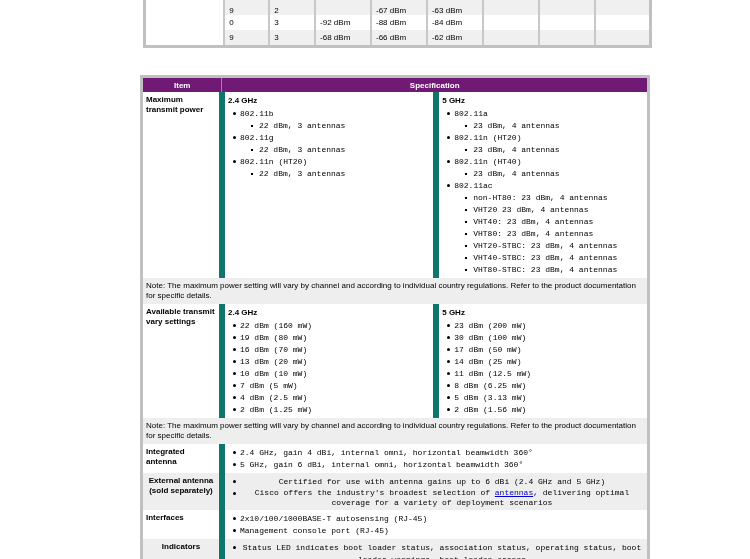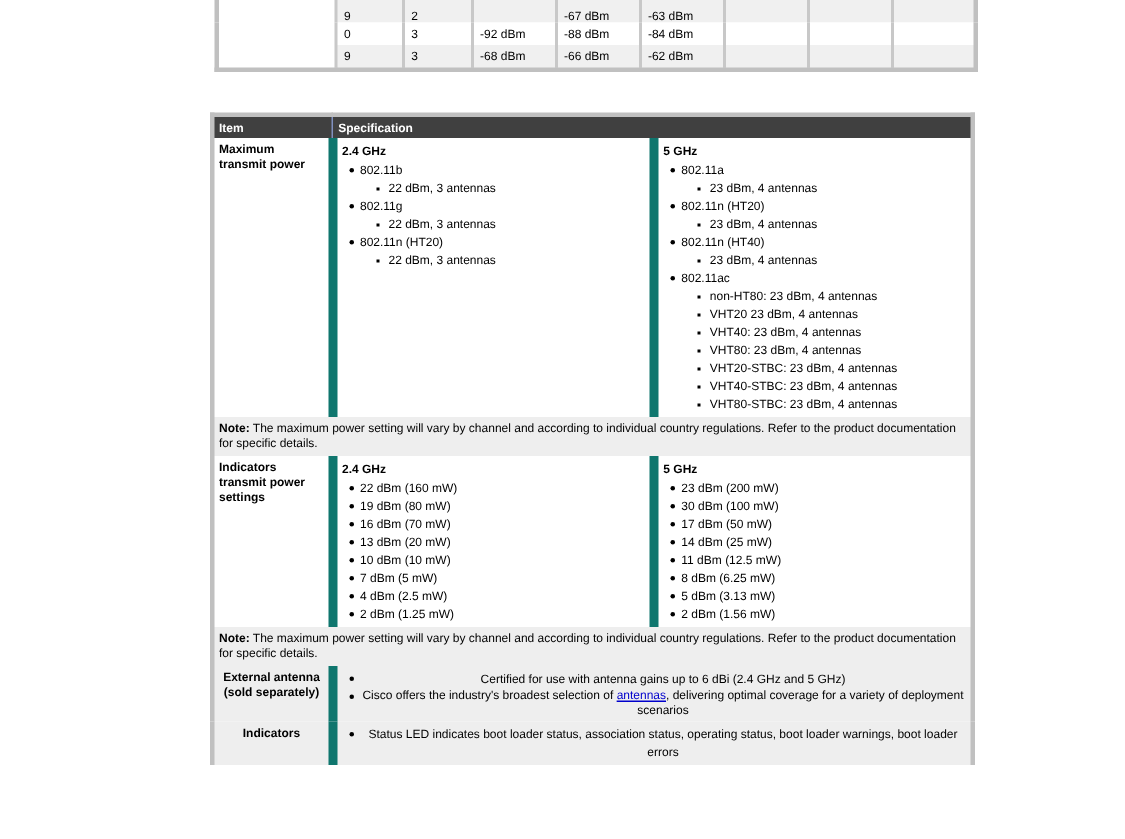--- a/index.html
+++ b/index.html
@@ -21,44 +21,44 @@
   .top-table tr.shade td:not(.first) { background: #f0f0f0; }
   .top-table tr.plain td:not(.first) { background: #ffffff; }
 
   
   .spec {
     position: absolute; left: 140px; top: 75px; width: 510px;
     border-collapse: collapse; border: 3px solid #c0c0c0; border-bottom: none;
     table-layout: fixed;
   }
   .spec th {
-    background: #404040; color: #fff; text-align: left; font-size: 8px; font-weight: bold;
+    background: #701a75; color: #fff; text-align: center; font-size: 8px; font-weight: bold;
     padding: 2px 3px; height: 10px; border-right: 1px solid #8090c0;
   }
   .spec td {
     vertical-align: top; padding: 3px 3px 2px 3px; font-size: 8px; line-height: 12px;
     border-right: 6px solid #0f766e;
   }
   .spec td.item { font-weight: bold; line-height: 10px; padding-top: 3px; }
   .spec tr.note td { background: #eeeeee; line-height: 10px; padding: 3px; border-right: none; }
   .spec tr.shade td { background: #eeeeee; text-align: center; }
   .spec tr.white td { background: #ffffff; }
   .band { font-weight: bold; margin-bottom: 1px; }
   ul { margin: 0; padding: 0; list-style: none; }
-  ul.l1 > li { position: relative; padding-left: 12px; line-height: 12px; }
+  ul.l1 > li { position: relative; padding-left: 12px; line-height: 12px; font-family: Liberation Mono, monospace; }
   ul.l1 > li::before {
     content: ""; position: absolute; left: 5px; top: 4px; width: 3px; height: 3px;
     background: #000; border-radius: 50%;
   }
   ul.l2 > li { position: relative; padding-left: 19px; line-height: 12px; }
   ul.l2 > li::before {
     content: ""; position: absolute; left: 11px; top: 5px; width: 2px; height: 2px; background: #000;
   }
   a.lnk { color: #0000cc; text-decoration: underline; }
-  .note-label { font-weight: bold; }
+  .note-label { font-weight: normal; }
 </style>
 </head>
 <body>
 
 <table class="top-table">
   <colgroup>
     <col style="width:80px">
       <col style="width:45px">
       <col style="width:46px">
       <col style="width:56px">
@@ -165,21 +165,21 @@
     </td>
   </tr>
 
   <tr class="note">
     <td colspan="3">
       <span class="note-label">Note:</span><span> The maximum power setting will vary by channel and according to individual country regulations. Refer to the product documentation for specific details.</span>
     </td>
   </tr>
 
   <tr class="white">
-    <td class="item">Indicators transmit power settings</td>
+    <td class="item">Available transmit vary settings</td>
     <td>
       <div class="band">2.4 GHz</div>
       <ul class="l1">
         <li>22 dBm (160 mW)</li>
         <li>19 dBm (80 mW)</li>
         <li>16 dBm (70 mW)</li>
         <li>13 dBm (20 mW)</li>
         <li>10 dBm (10 mW)</li>
         <li>7 dBm (5 mW)</li>
         <li>4 dBm (2.5 mW)</li>
@@ -200,31 +200,49 @@
       </ul>
     </td>
   </tr>
 
   <tr class="note">
     <td colspan="3">
       <span class="note-label">Note:</span><span> The maximum power setting will vary by channel and according to individual country regulations. Refer to the product documentation for specific details.</span>
     </td>
   </tr>
 
+  <tr class="white">
+    <td class="item">Integrated antenna</td>
+    <td colspan="2" style="border-right:none">
+      <ul class="l1">
+        <li>2.4 GHz, gain 4 dBi, internal omni, horizontal beamwidth 360°</li>
+        <li>5 GHz, gain 6 dBi, internal omni, horizontal beamwidth 360°</li>
+      </ul>
+    </td>
+  </tr>
 
   <tr class="shade">
     <td class="item">External antenna (sold separately)</td>
     <td colspan="2" style="border-right:none">
       <ul class="l1">
         <li>Certified for use with antenna gains up to 6 dBi (2.4 GHz and 5 GHz)</li>
         <li style="line-height:10px;"><span>Cisco offers the industry's broadest selection of </span><a class="lnk" href="#">antennas</a><span>, delivering optimal coverage for a variety of deployment scenarios</span></li>
       </ul>
     </td>
   </tr>
 
+  <tr class="white">
+    <td class="item">Interfaces</td>
+    <td colspan="2" style="border-right:none">
+      <ul class="l1">
+        <li>2x10/100/1000BASE-T autosensing (RJ-45)</li>
+        <li>Management console port (RJ-45)</li>
+      </ul>
+    </td>
+  </tr>
 
   <tr class="shade">
     <td class="item">Indicators</td>
     <td colspan="2" style="border-right:none">
       <ul class="l1">
         <li>Status LED indicates boot loader status, association status, operating status, boot loader warnings, boot loader errors</li>
       </ul>
     </td>
   </tr>
 

